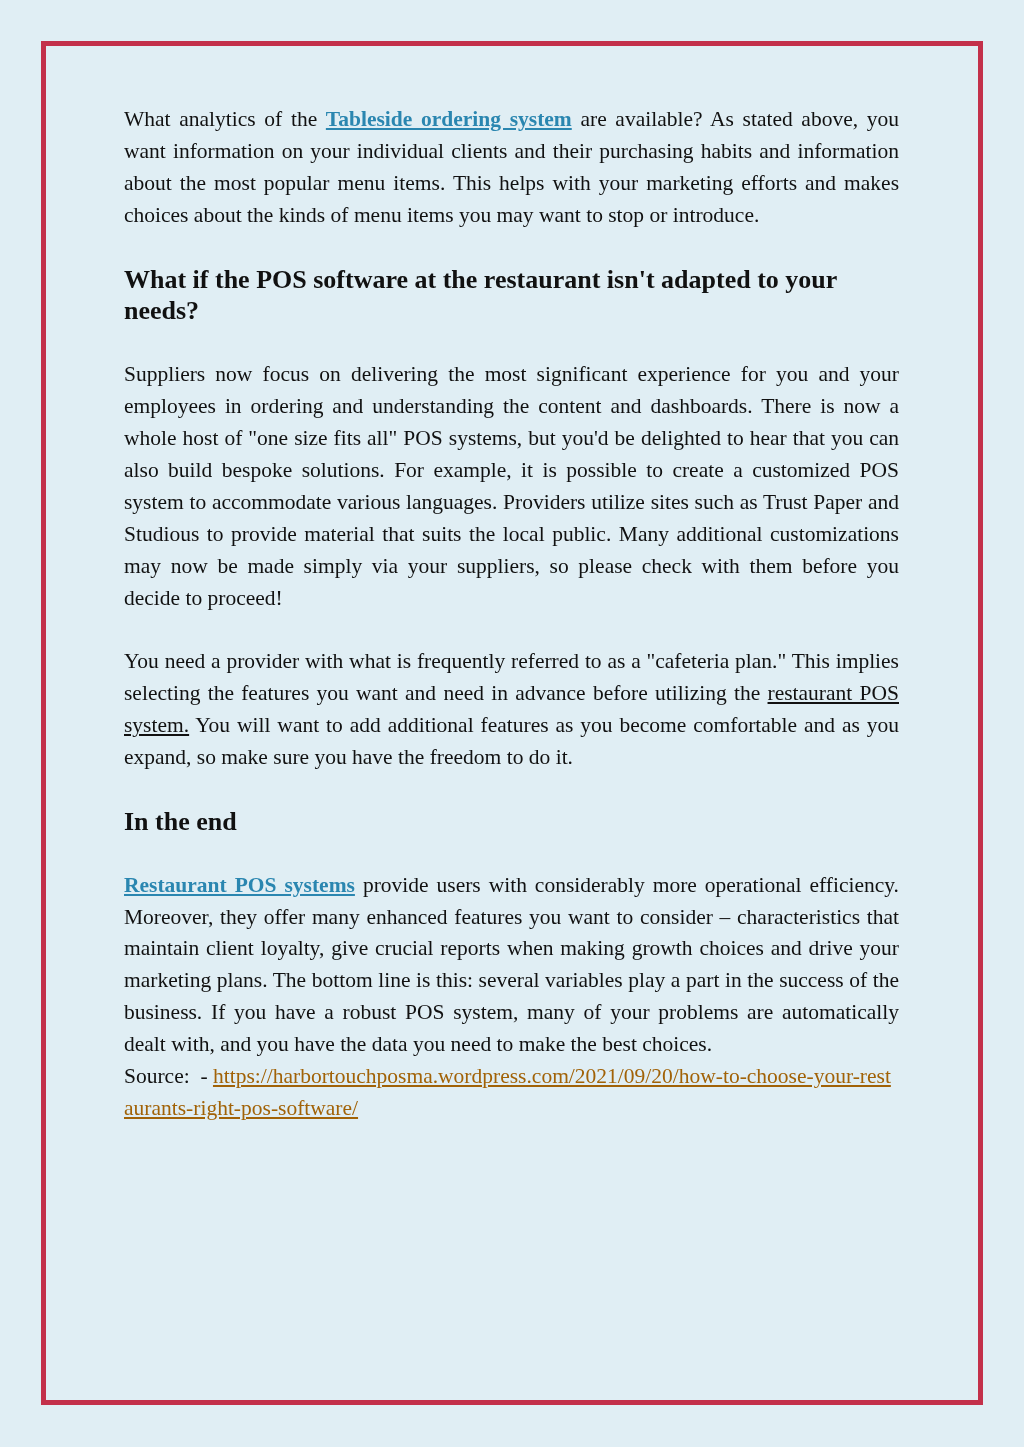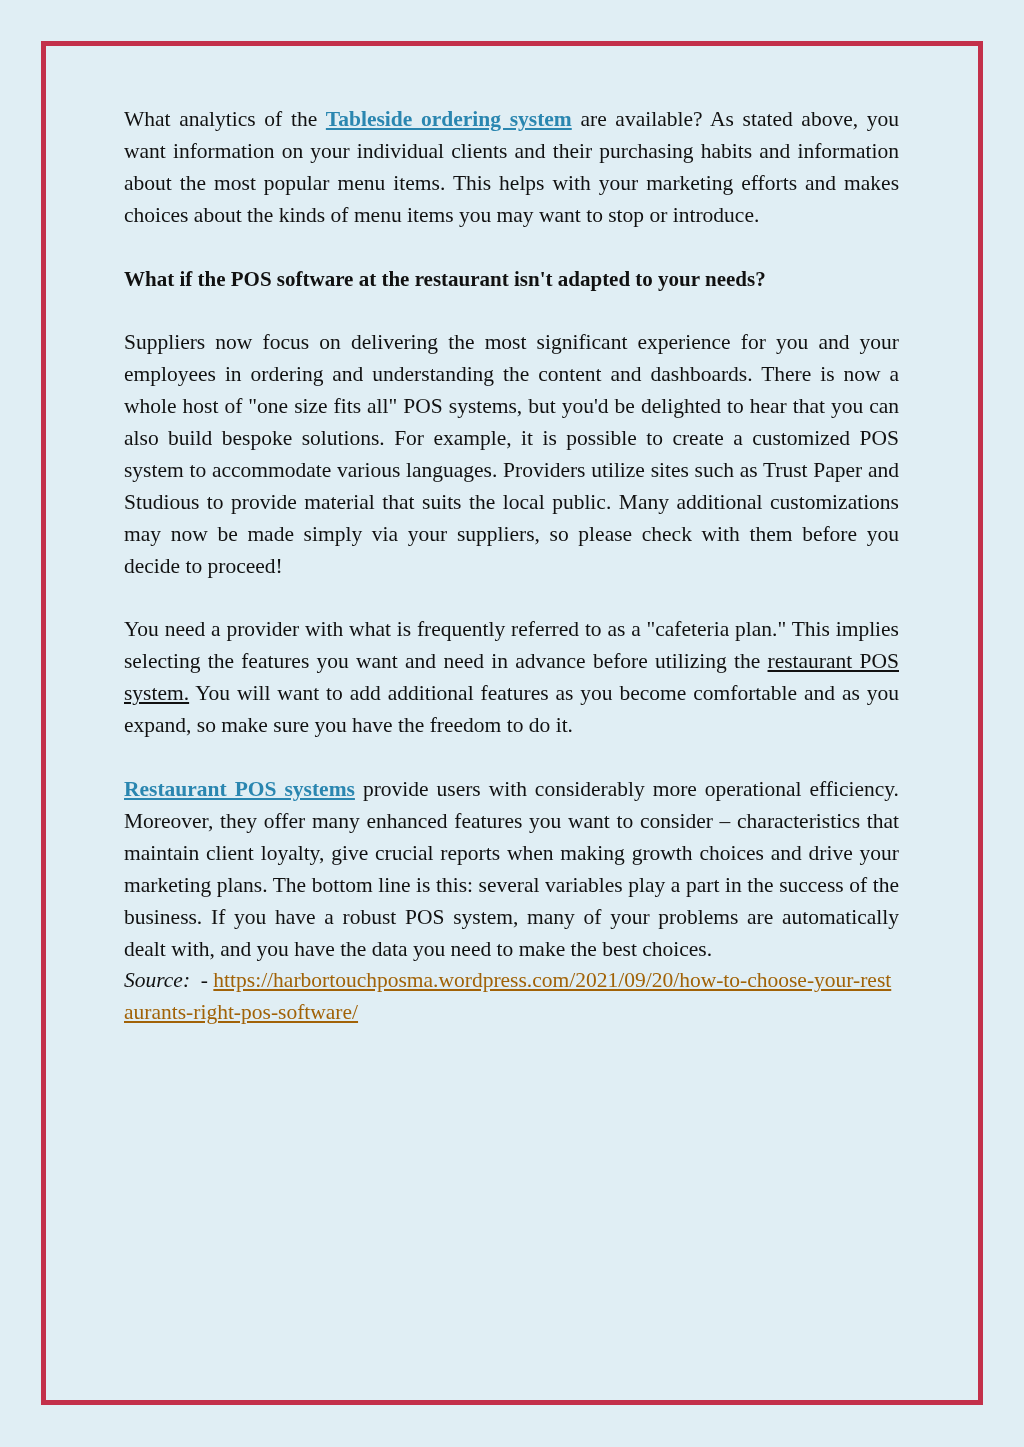--- a/index.html
+++ b/index.html
@@ -23,21 +23,21 @@
       width: 775px;
       font-size: 21.5px;
       line-height: 31.9px;
     }
     .content p {
       margin: 0 0 31.9px 0;
       text-align: justify;
     }
     .content p.tight { margin-bottom: 0; }
     .content h2 {
-      font-size: 21px;
+      font-size: 26px;
       font-weight: bold;
       margin: 0 0 31.9px 0;
       line-height: 31.9px;
     }
     a.link-blue {
       color: #2a86b0;
       font-weight: bold;
       text-decoration: underline;
     }
     a.link-plain {
@@ -58,17 +58,18 @@
 <div class="content">
   <p><span>What analytics of the </span><a class="link-blue">Tableside ordering system</a><span> are available? As stated above, you want information on your individual clients and their purchasing habits and information about the most popular menu items. This helps with your marketing efforts and makes choices about the kinds of menu items you may want to stop or introduce.</span></p>
 
   <h2>What if the POS software at the restaurant isn't adapted to your needs?</h2>
 
   <p>Suppliers now focus on delivering the most significant experience for you and your employees in ordering and understanding the content and dashboards. There is now a whole host of "one size fits all" POS systems, but you'd be delighted to hear that you can also build bespoke solutions. For example, it is possible to create a customized POS system to accommodate various languages. Providers utilize sites such as Trust Paper and Studious to provide material that suits the local public. Many additional customizations may now be made simply via your suppliers, so please check with them before you decide to proceed!</p>
 
 
   <p><span>You need a provider with what is frequently referred to as a "cafeteria plan." This implies selecting the features you want and need in advance before utilizing the </span><a class="link-plain">restaurant POS system.</a><span> You will want to add additional features as you become comfortable and as you expand, so make sure you have the freedom to do it.</span></p>
 
+  <h2>In the end</h2>
 
   <p class="tight"><a class="link-blue">Restaurant POS systems</a><span> provide users with considerably more operational efficiency. Moreover, they offer many enhanced features you want to consider – characteristics that maintain client loyalty, give crucial reports when making growth choices and drive your marketing plans. The bottom line is this: several variables play a part in the success of the business. If you have a robust POS system, many of your problems are automatically dealt with, and you have the data you need to make the best choices.</span></p>
 
-  <p class="tight" style="text-align:left;"><span style="white-space:pre;font-style:italic;">Source:  - </span><a class="link-src">https://harbortouchposma.wordpress.com/2021/09/20/how-to-choose-your-restaurants-right-pos-software/</a></p>
+  <p class="tight" style="text-align:left;"><span style="white-space:pre;">Source:  - </span><a class="link-src">https://harbortouchposma.wordpress.com/2021/09/20/how-to-choose-your-restaurants-right-pos-software/</a></p>
 </div>
 
 </body></html>

